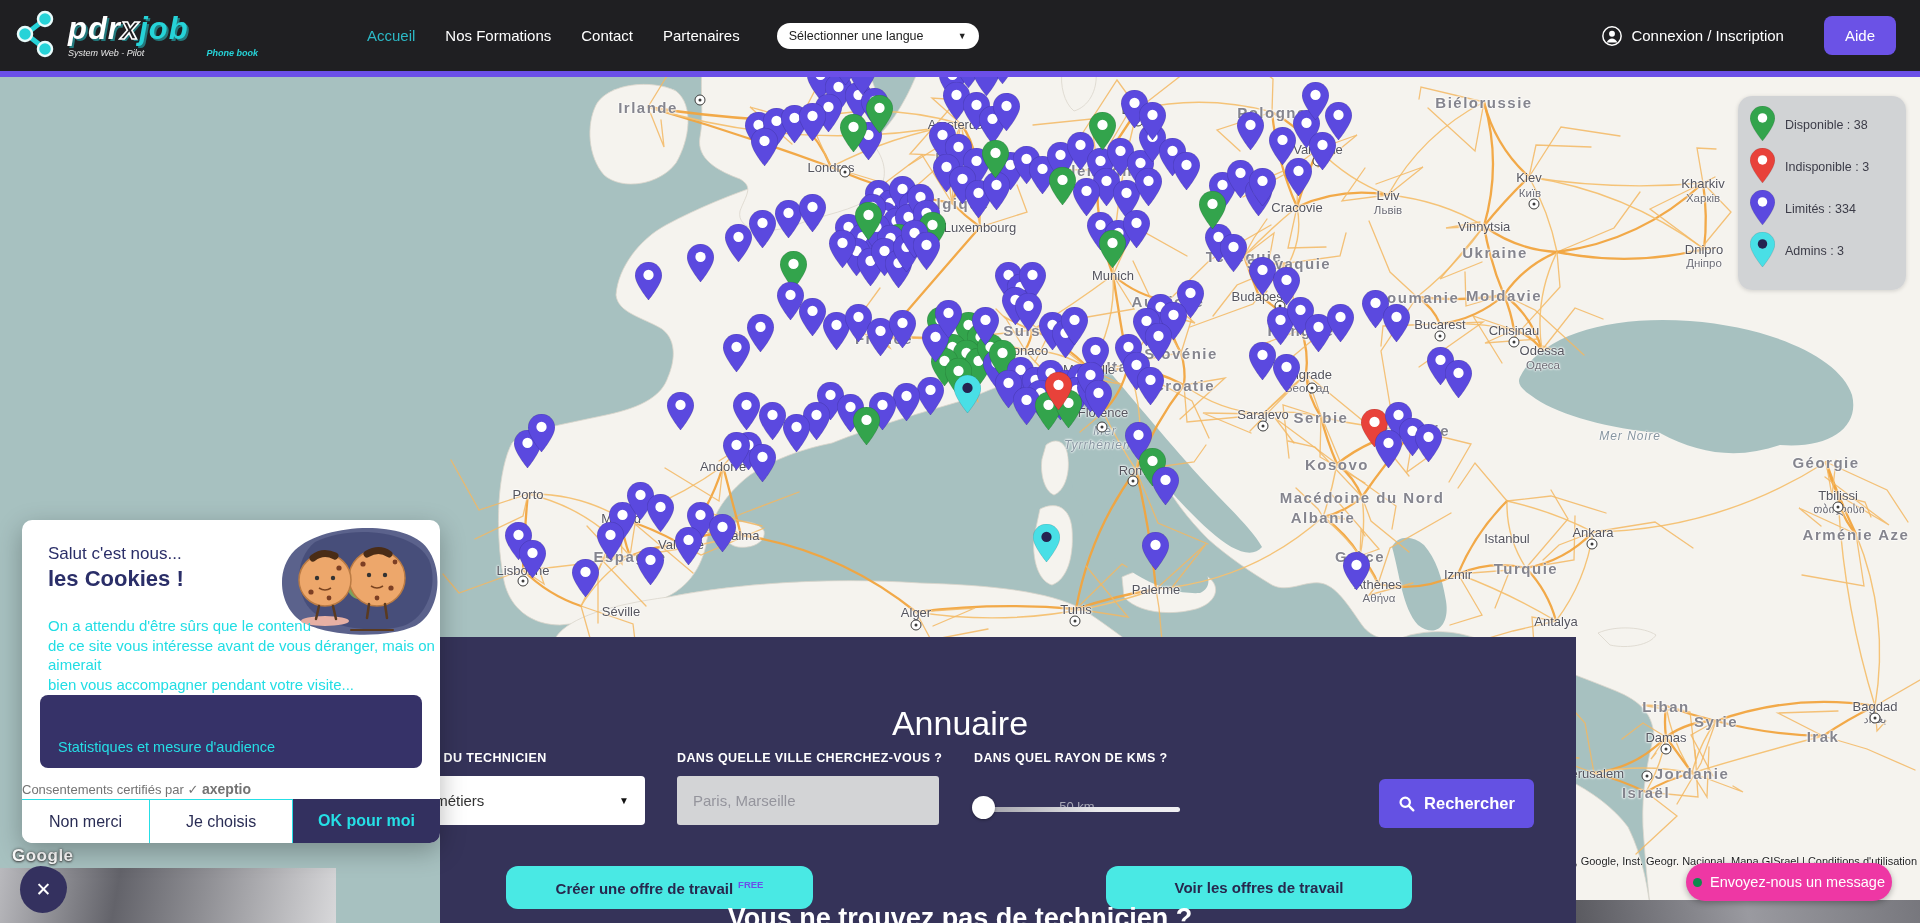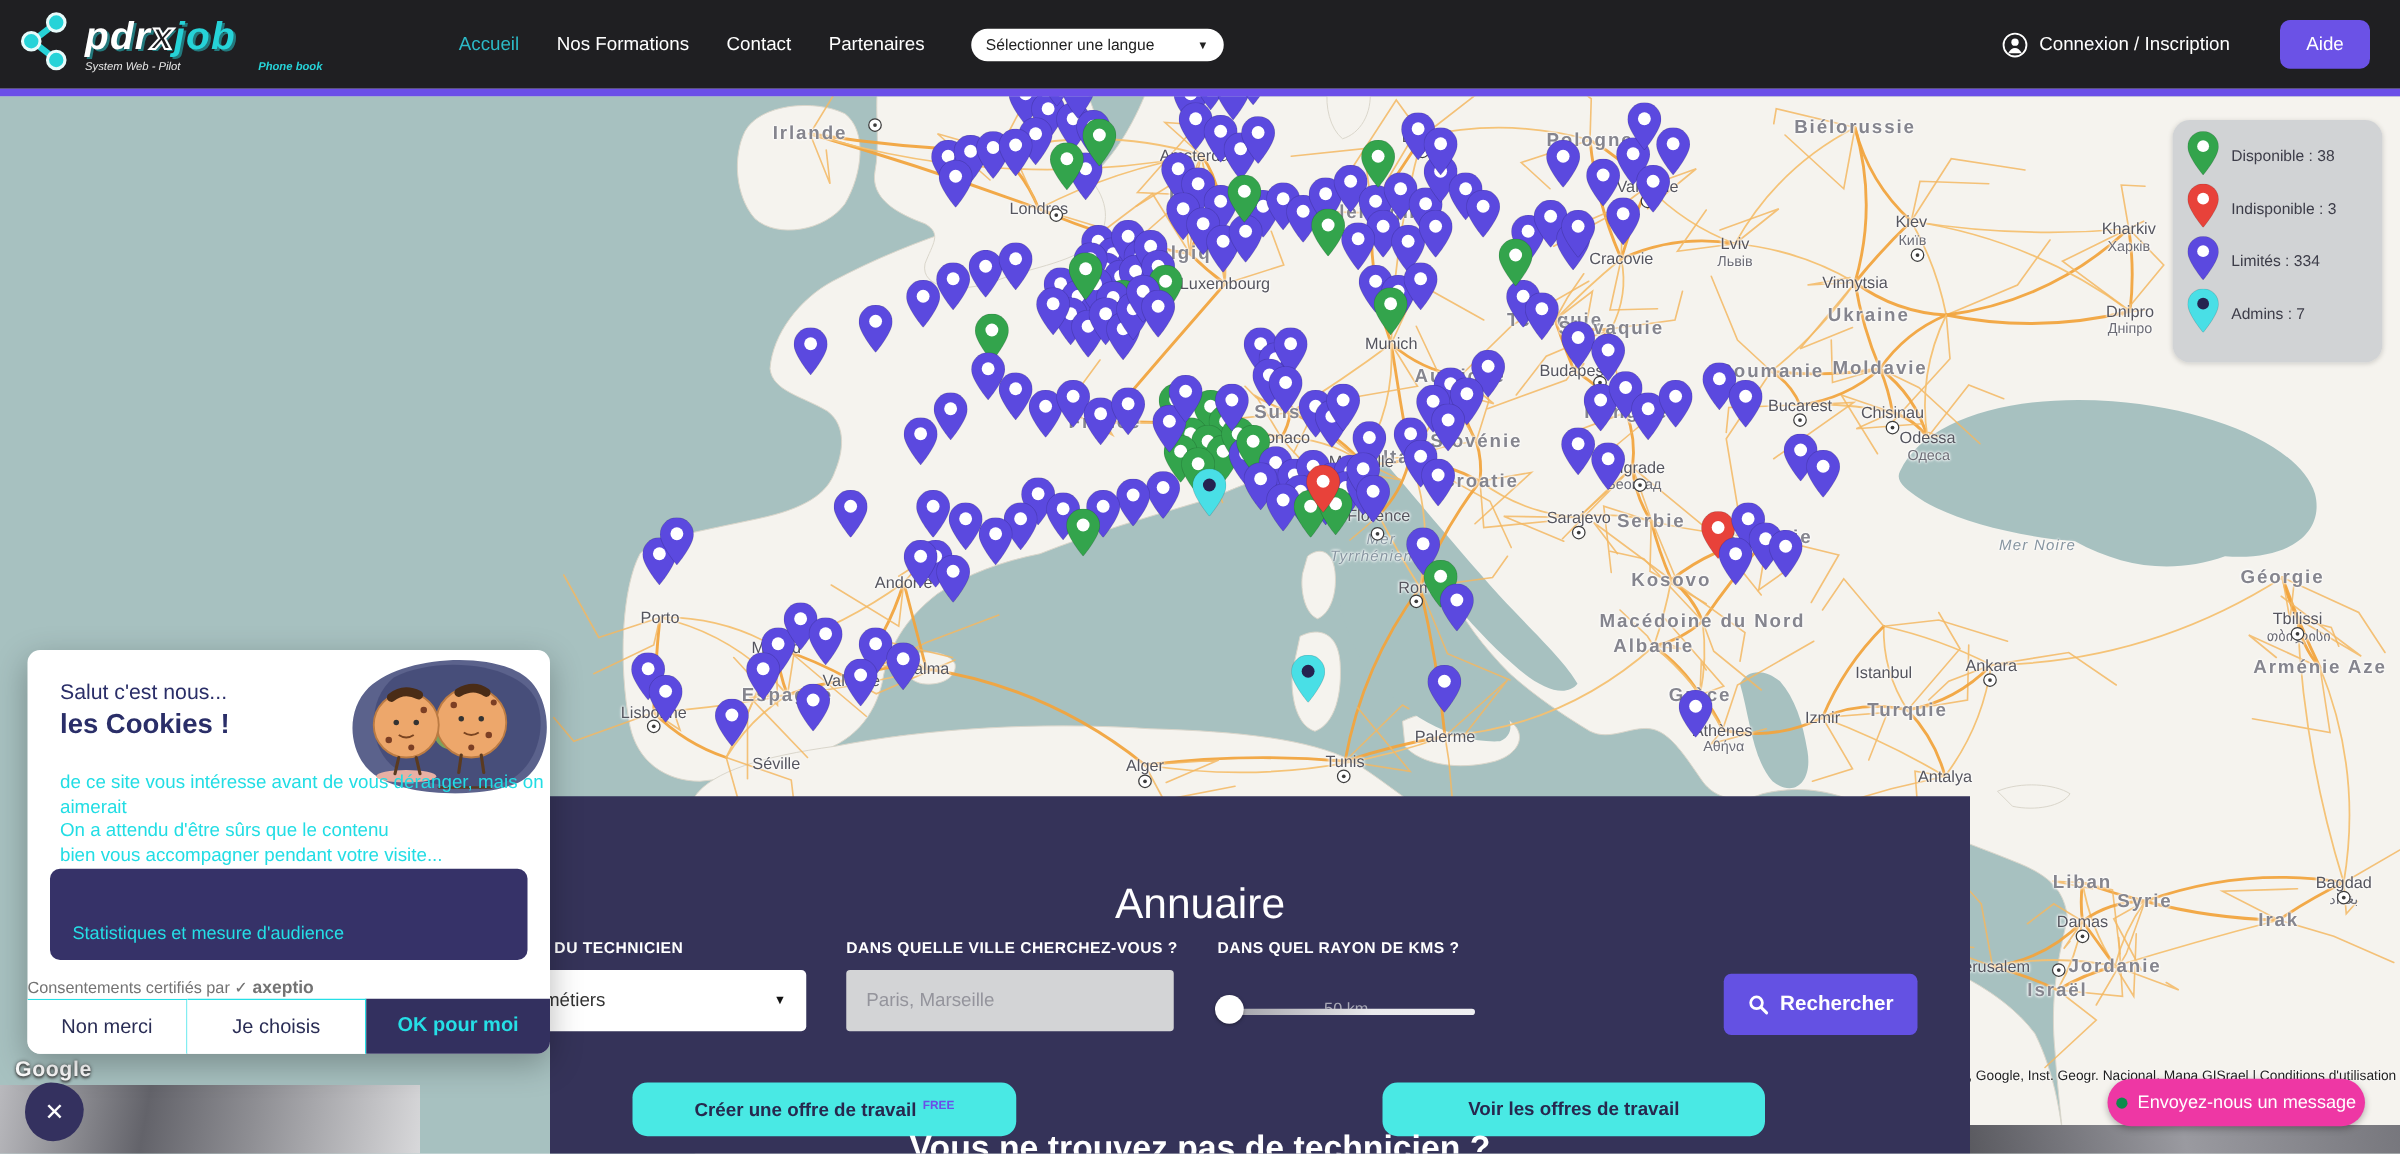--- a/index.html
+++ b/index.html
@@ -1475,21 +1475,21 @@
             <path d="M12 0C5.4 0 0 5.4 0 12c0 7.8 12 22 12 22s12-14.2 12-22C24 5.4 18.6 0 12 0z" fill="#5b49df" stroke="rgba(0,0,0,.22)" stroke-width="0.5"></path>
             <circle cx="12" cy="11.6" r="4.6" fill="#ffffff"></circle>
           </svg></span>
         <span class="legend-label">Limités : 334</span>
       </div>
       <div class="legend-row">
         <span><svg width="25" height="35" viewBox="0 0 24 34">
             <path d="M12 0C5.4 0 0 5.4 0 12c0 7.8 12 22 12 22s12-14.2 12-22C24 5.4 18.6 0 12 0z" fill="#49dfe6" stroke="rgba(0,0,0,.22)" stroke-width="0.5"></path>
             <circle cx="12" cy="11.6" r="4.6" fill="#252350"></circle>
           </svg></span>
-        <span class="legend-label">Admins : 7</span>
+        <span class="legend-label">Admins : 3</span>
       </div>
     </div>
 
   <div class="corner-left"></div>
   <div class="corner-right"></div>
 
   <section id="annuaire">
     <h1 class="panel-title">Annuaire</h1>
 
     <div class="fcol" style="left:-78px;">
@@ -1557,22 +1557,22 @@
           <circle cx="122" cy="78" r="2.4" fill="#7c3f24"></circle>
           <circle cx="140" cy="42" r="2.4" fill="#7c3f24"></circle>
         <path d="M64,86 l-3,13 M78,86 l3,13" stroke="#5a3a20" stroke-width="2.5" stroke-linecap="round"></path>
         <path d="M114,84 l-2,14 M130,84 l2,14" stroke="#5a3a20" stroke-width="2.5" stroke-linecap="round"></path>
         <path d="M96,110 l42,0" stroke="#5a3a20" stroke-width="2" stroke-linecap="round"></path>
       </svg>
     </span>
     <div class="ck-greeting">Salut c'est nous...</div>
     <div class="ck-title">les Cookies !</div>
     <div class="ck-body" id="ck-body">
+        <div>On a attendu d'être sûrs que le contenu</div>
         <div>de ce site vous intéresse avant de vous déranger, mais on aimerait</div>
-        <div>On a attendu d'être sûrs que le contenu</div>
         <div>bien vous accompagner pendant votre visite...</div>
         <div>C'est OK pour vous ?</div>
       </div>
     <div class="ck-stats"><span>Statistiques et mesure d'audience</span></div>
     <div class="ck-cert">
       <span>Consentements certifiés par</span>
       <span>✓</span>
       <b>axeptio</b>
     </div>
     <div class="ck-buttons">

